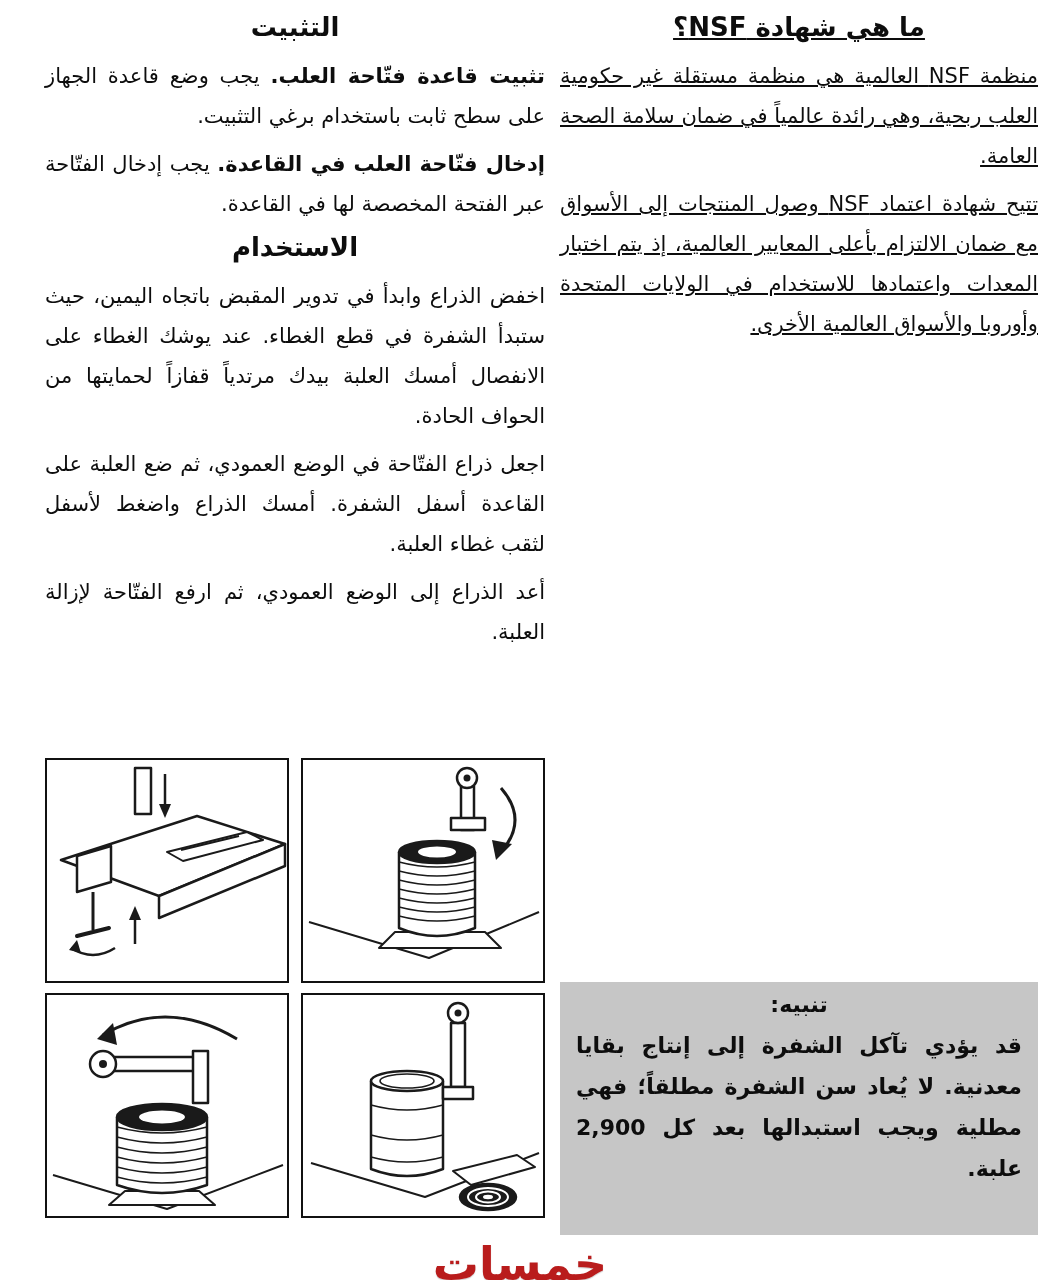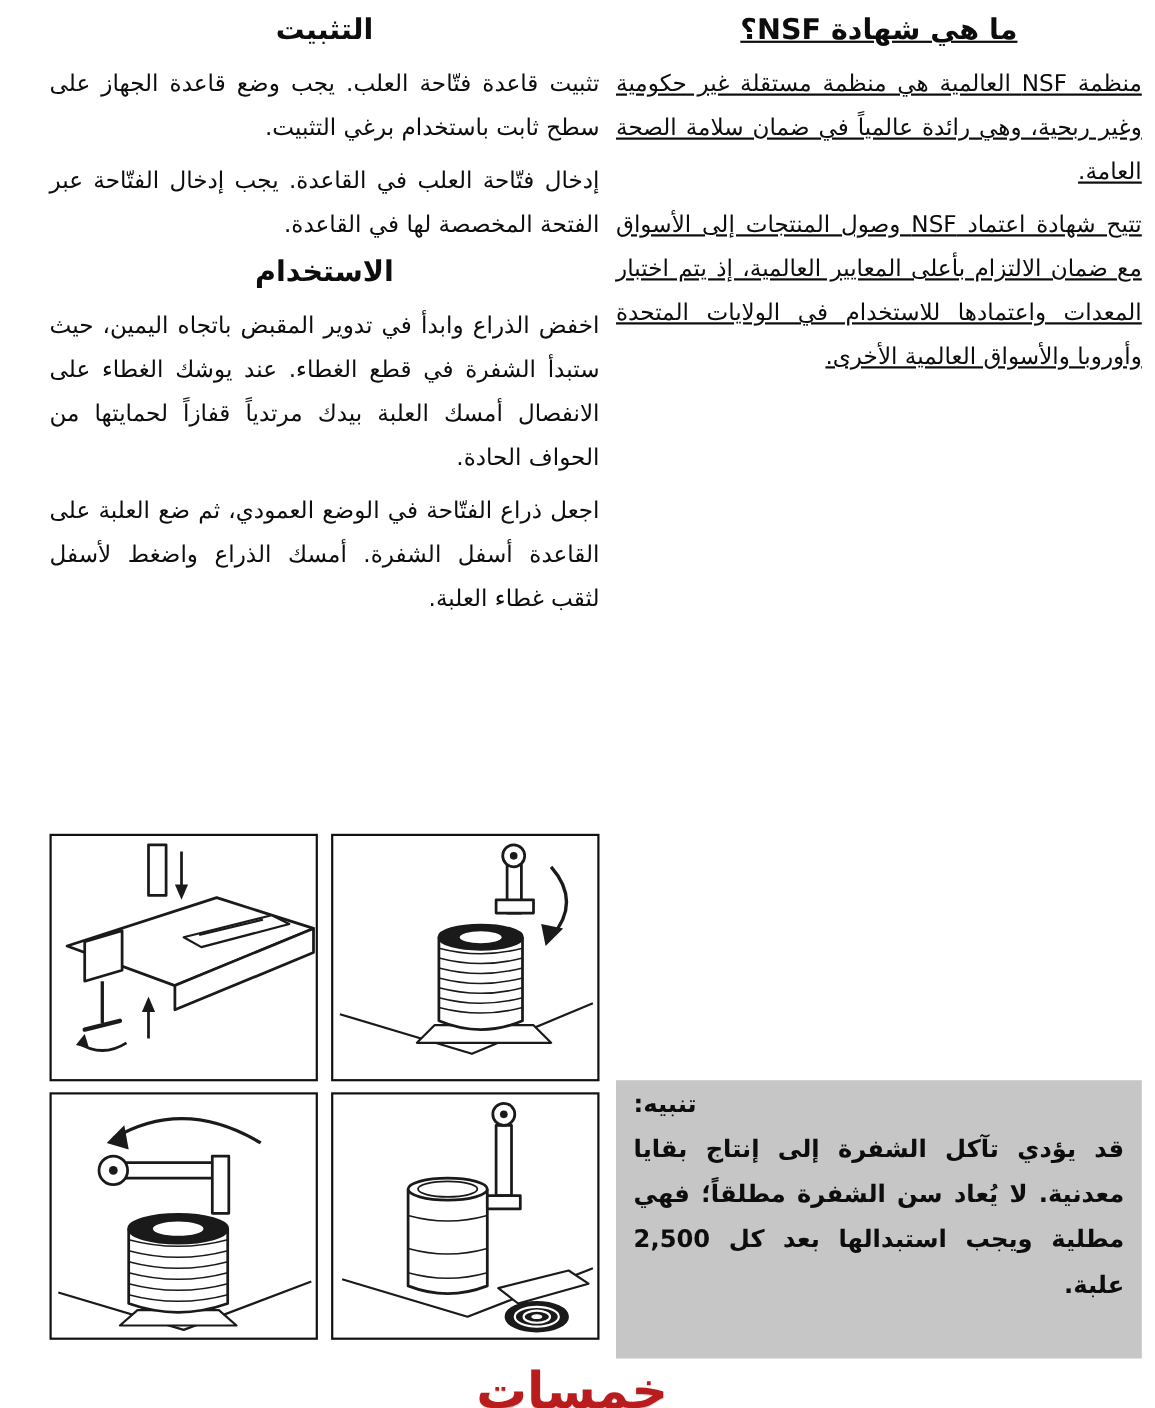--- a/index.html
+++ b/index.html
@@ -12,29 +12,29 @@
   
   .col-right { position: absolute; top: 8px; right: 12px; width: 478px; text-decoration: underline; }
   .col-left  { position: absolute; top: 8px; left: 45px;  width: 500px; }
 
   .heading {
     font-size: 26px; font-weight: 700; margin: 4px 0 14px 0; text-align: center;
   }
   .body-p {
     font-size: 21px; line-height: 40px; text-align: justify; margin: 0 0 8px 0;
   }
-  .lead { font-weight: 400; }
+  .lead { font-weight: 700; }
 
   
   .warning {
     position: absolute; top: 982px; right: 12px; width: 478px; min-height: 253px;
     background: #c6c6c6; box-sizing: border-box; padding: 8px 16px 12px 16px;
     direction: rtl;
   }
-  .warning-title { font-size: 22px; font-weight: 700; margin: 2px 0 8px 0; text-align: left; }
+  .warning-title { font-size: 22px; font-weight: 700; margin: 2px 0 8px 0; text-align: center; }
   .warning-body  { font-size: 22px; font-weight: 700; line-height: 41px; text-align: justify; margin: 0; }
 
   
   .figures {
     position: absolute; top: 758px; left: 45px; width: 500px;
     display: grid; grid-template-columns: 244px 244px; grid-template-rows: 225px 225px;
     gap: 10px 12px; direction: ltr;
   }
   .fig {
     border: 2px solid #111; background: #fff; box-sizing: border-box; overflow: hidden;
@@ -49,41 +49,42 @@
     direction: rtl; pointer-events: none;
   }
 </style>
 </head>
 <body>
 
 <div class="page">
 
   <div class="col-right">
     <div class="heading">ما هي شهادة NSF؟</div>
-    <p class="body-p">منظمة NSF العالمية هي منظمة مستقلة غير حكومية وغير ربحية، وهي رائدة عالمياً في ضمان سلامة الصحة العامة.</p>
+    <p class="body-p">منظمة NSF العالمية هي منظمة مستقلة غير حكومية العلب ربحية، وهي رائدة عالمياً في ضمان سلامة الصحة العامة.</p>
     <p class="body-p">تتيح شهادة اعتماد NSF وصول المنتجات إلى الأسواق مع ضمان الالتزام بأعلى المعايير العالمية، إذ يتم اختبار المعدات واعتمادها للاستخدام في الولايات المتحدة وأوروبا والأسواق العالمية الأخرى.</p>
   </div>
 
   <div class="warning">
     <div class="warning-title">تنبيه:</div>
-    <p class="warning-body">قد يؤدي تآكل الشفرة إلى إنتاج بقايا معدنية. لا يُعاد سن الشفرة مطلقاً؛ فهي مطلية ويجب استبدالها بعد كل 2,500 علبة.</p>
+    <p class="warning-body">قد يؤدي تآكل الشفرة إلى إنتاج بقايا معدنية. لا يُعاد سن الشفرة مطلقاً؛ فهي مطلية ويجب استبدالها بعد كل 2,900 علبة.</p>
   </div>
 
   <div class="col-left">
     <div class="heading">التثبيت</div>
 
     <p class="body-p"><span class="lead">تثبيت قاعدة فتّاحة العلب.</span>
       <span>يجب وضع قاعدة الجهاز على سطح ثابت باستخدام برغي التثبيت.</span></p>
 
     <p class="body-p"><span class="lead">إدخال فتّاحة العلب في القاعدة.</span>
       <span>يجب إدخال الفتّاحة عبر الفتحة المخصصة لها في القاعدة.</span></p>
 
     <div class="heading">الاستخدام</div>
     <p class="body-p">اخفض الذراع وابدأ في تدوير المقبض باتجاه اليمين، حيث ستبدأ الشفرة في قطع الغطاء. عند يوشك الغطاء على الانفصال أمسك العلبة بيدك مرتدياً قفازاً لحمايتها من الحواف الحادة.</p>
     <p class="body-p">اجعل ذراع الفتّاحة في الوضع العمودي، ثم ضع العلبة على القاعدة أسفل الشفرة. أمسك الذراع واضغط لأسفل لثقب غطاء العلبة.</p>
+    <p class="body-p">أعد الذراع إلى الوضع العمودي، ثم ارفع الفتّاحة لإزالة العلبة.</p>
   </div>
 
   <div class="figures">
 
     <div class="fig">
       <svg viewBox="0 0 240 221">
         <g stroke="#1a1a1a" fill="none" stroke-width="2.5" stroke-linejoin="round">
           <path d="M14 100 L150 56 L238 84 L112 136 Z" fill="#fff"></path>
           <path d="M112 136 L238 84 L238 106 L112 158 Z" fill="#fff"></path>
           <path d="M120 92 L200 72 L216 80 L136 101 Z" fill="#fff" stroke-width="2"></path>

